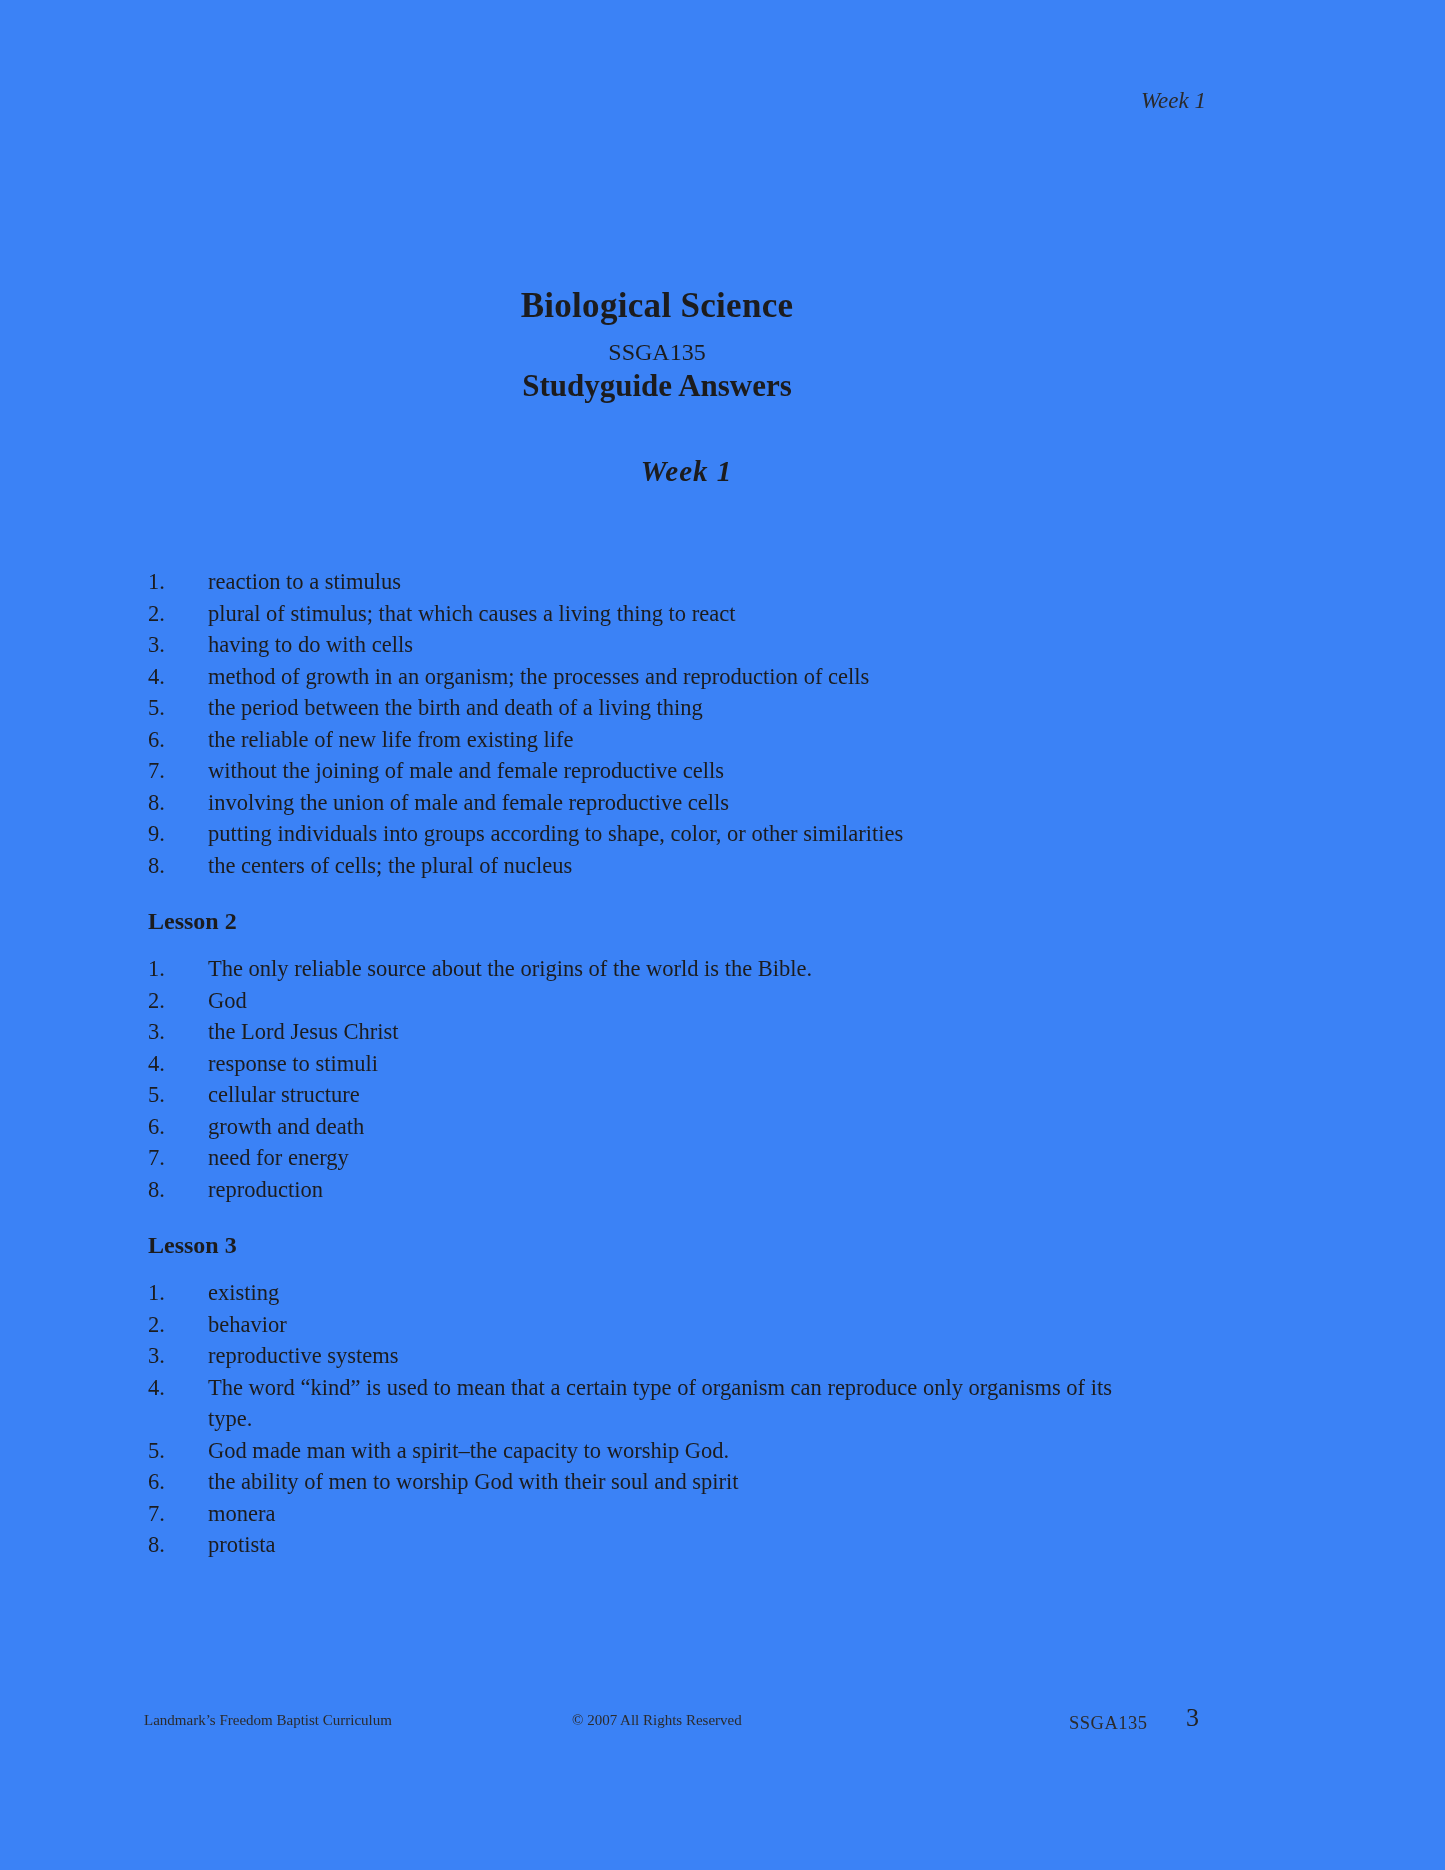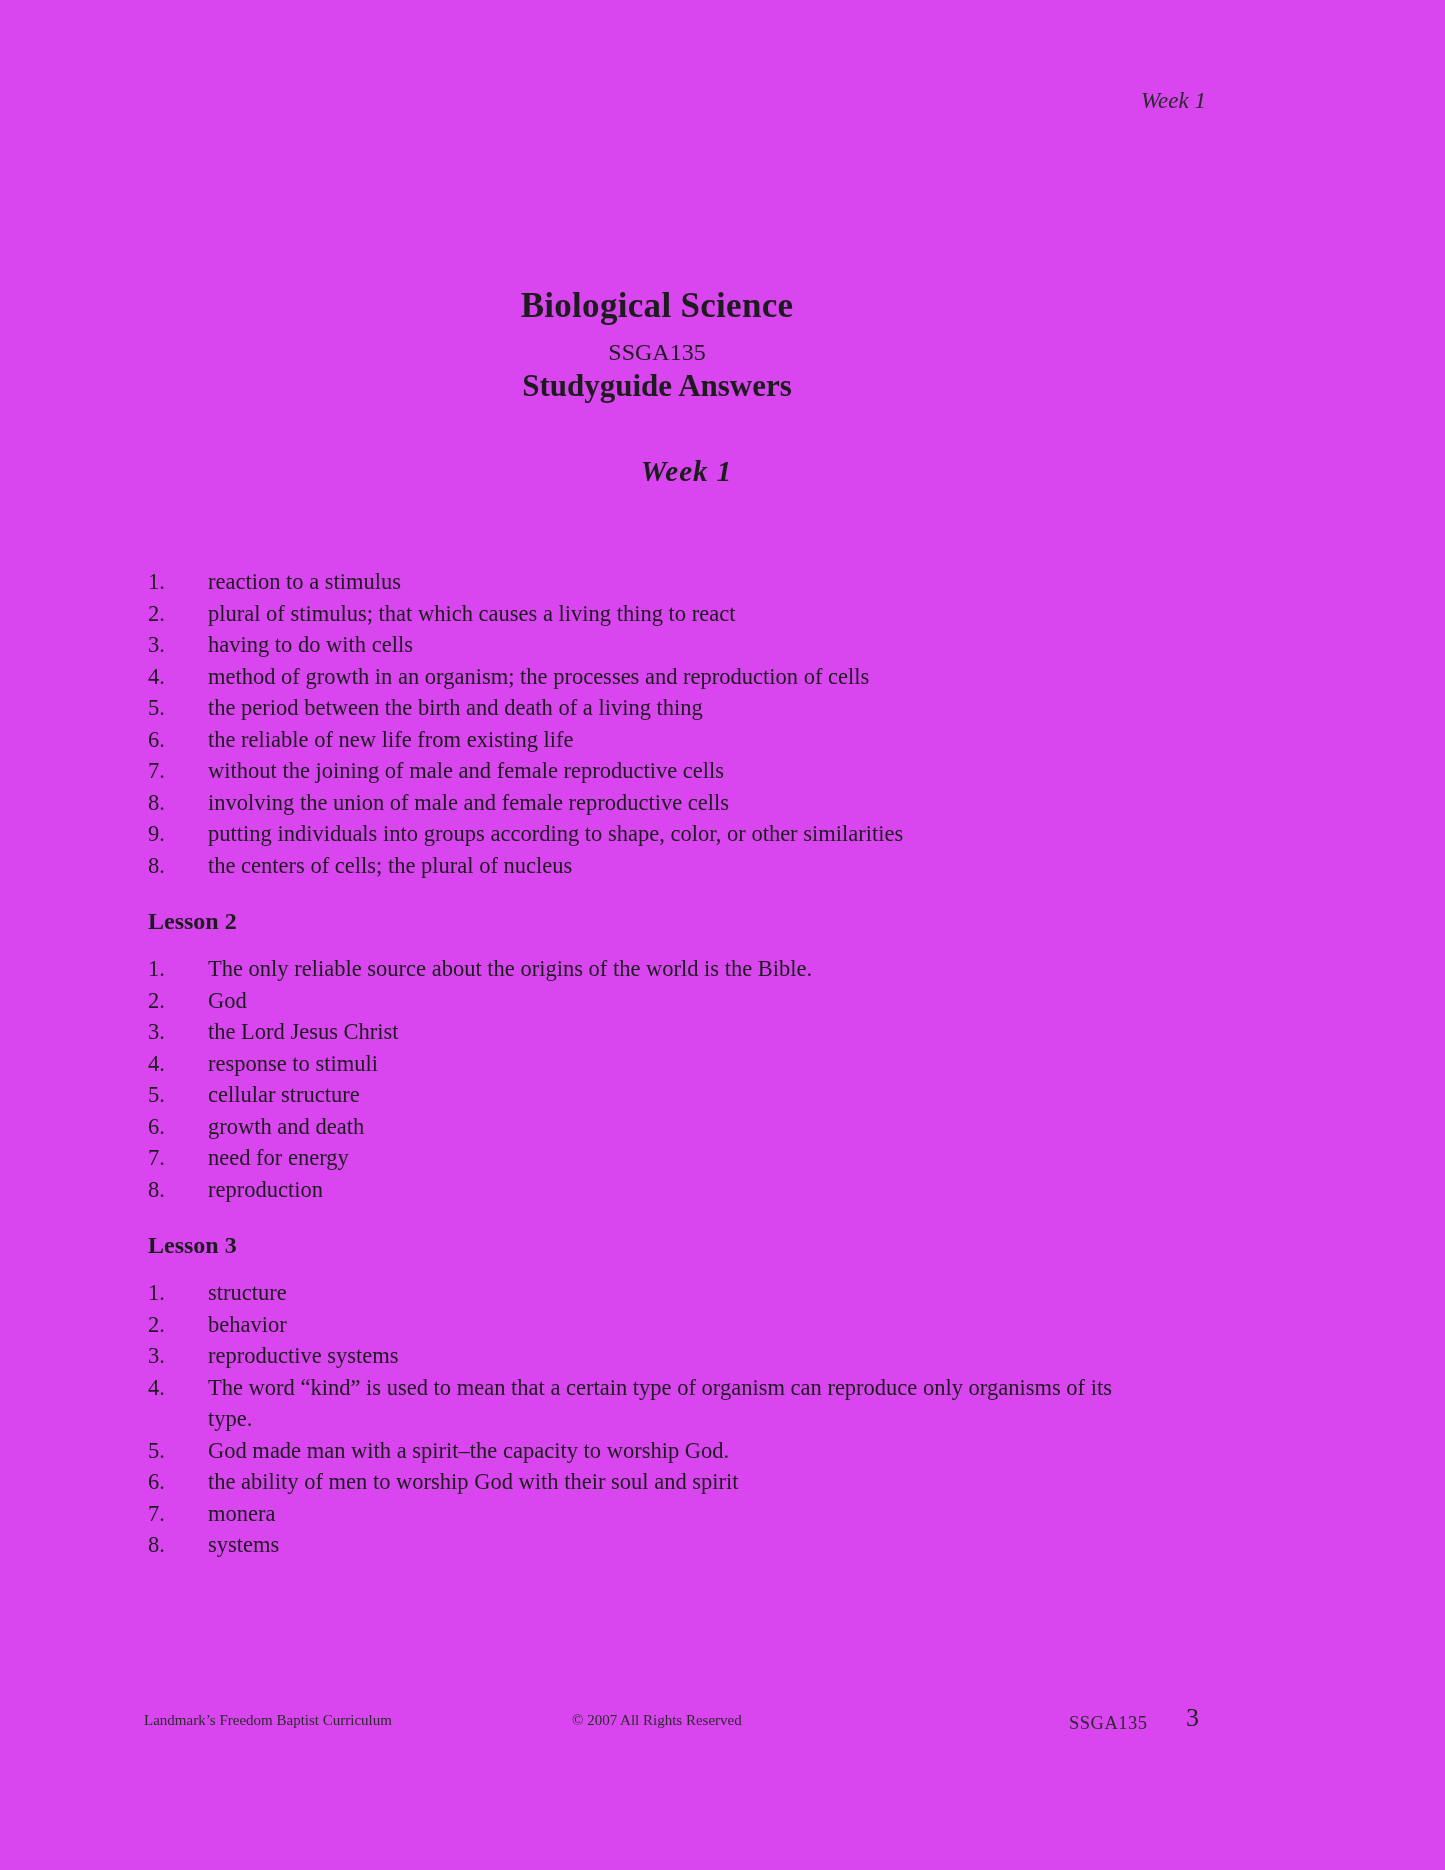--- a/index.html
+++ b/index.html
@@ -4,21 +4,21 @@
 <style>
   html, body {
     margin: 0;
     padding: 0;
     background: #ffffff;
   }
   .page {
     position: relative;
     width: 1445px;
     height: 1870px;
-    background: #d946ef;
+    background: #3b82f6;
     font-family: "Liberation Serif", "DejaVu Serif", serif;
     color: #1c1c1e;
     overflow: hidden;
   }
   .corner-label {
     position: absolute;
     top: 88px;
     left: 1141px;
     font-style: italic;
     font-size: 23px;
@@ -157,28 +157,28 @@
           <div class="item"><span class="num">4.</span><span class="text">response to stimuli</span></div>
           <div class="item"><span class="num">5.</span><span class="text">cellular structure</span></div>
           <div class="item"><span class="num">6.</span><span class="text">growth and death</span></div>
           <div class="item"><span class="num">7.</span><span class="text">need for energy</span></div>
           <div class="item"><span class="num">8.</span><span class="text">reproduction</span></div>
         </div>
       </section>
       <section class="lesson">
         <h3 class="lesson-heading">Lesson 3</h3>
         <div class="items">
-          <div class="item"><span class="num">1.</span><span class="text">structure</span></div>
+          <div class="item"><span class="num">1.</span><span class="text">existing</span></div>
           <div class="item"><span class="num">2.</span><span class="text">behavior</span></div>
           <div class="item"><span class="num">3.</span><span class="text">reproductive systems</span></div>
           <div class="item"><span class="num">4.</span><span class="text">The word “kind” is used to mean that a certain type of organism can reproduce only organisms of its type.</span></div>
           <div class="item"><span class="num">5.</span><span class="text">God made man with a spirit–the capacity to worship God.</span></div>
           <div class="item"><span class="num">6.</span><span class="text">the ability of men to worship God with their soul and spirit</span></div>
           <div class="item"><span class="num">7.</span><span class="text">monera</span></div>
-          <div class="item"><span class="num">8.</span><span class="text">systems</span></div>
+          <div class="item"><span class="num">8.</span><span class="text">protista</span></div>
         </div>
       </section>
     </main>
 
   <footer>
     <div class="footer-left">Landmark’s Freedom Baptist Curriculum</div>
     <div class="footer-center">© 2007 All Rights Reserved</div>
     <div class="footer-code">SSGA135</div>
     <div class="footer-page">3</div>
   </footer>

